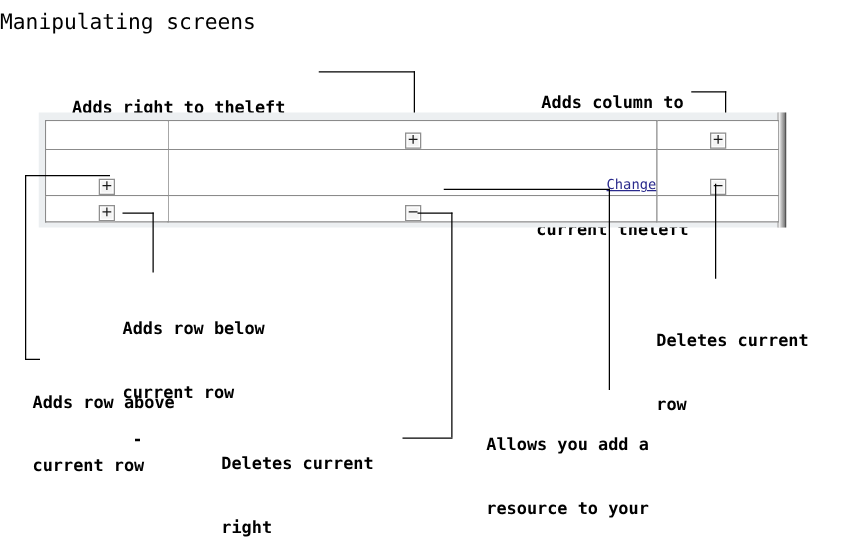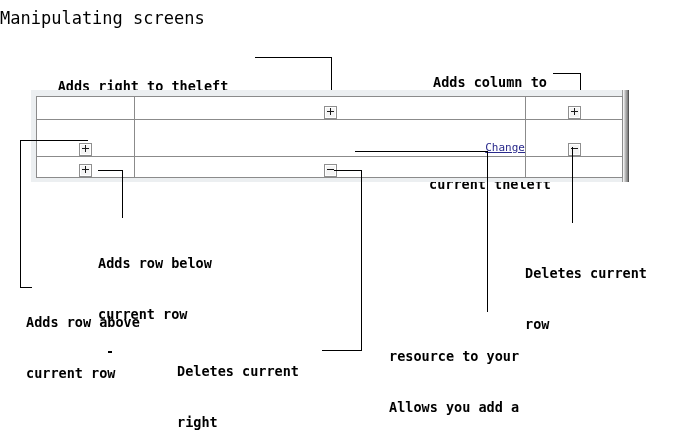--- a/index.html
+++ b/index.html
@@ -270,22 +270,22 @@
 
   <div class="anno left" style="left:177px; top:329px; width:200px;">
     <div>Deletes current</div>
     <div>right</div>
   </div>
 
   <div class="lead h" style="left:355px; top:151px; width:133px;"></div>
   <div class="lead v" style="left:487px; top:151px; height:161px;"></div>
 
   <div class="anno left" style="left:389px; top:314px; width:220px;">
+    <div>Allows you add a</div>
     <div>resource to your</div>
-    <div>Allows you add a</div>
     
   </div>
 
   <div class="lead v" style="left:572px; top:147px; height:76px;"></div>
 
   <div class="anno left" style="left:525px; top:231px; width:200px;">
     <div>Deletes current</div>
     <div>row</div>
   </div>
 

